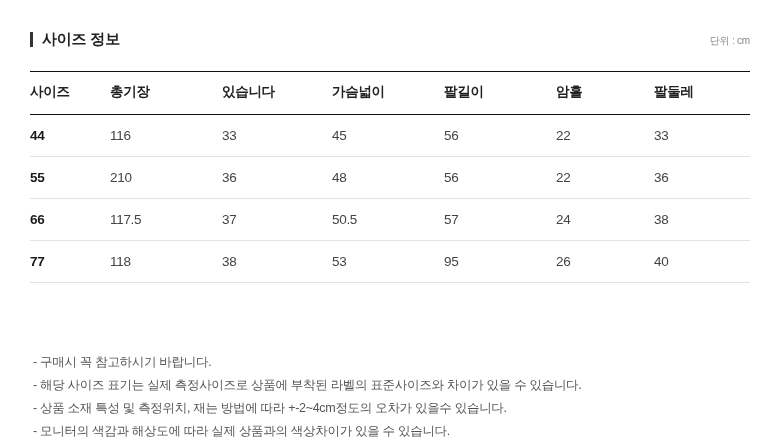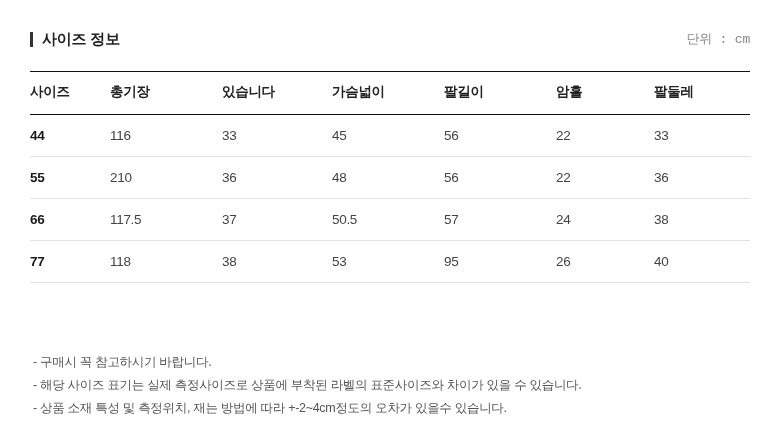--- a/index.html
+++ b/index.html
@@ -40,25 +40,24 @@
     margin-right: 9px;
     display: inline-block;
   }
   .title-text {
     font-size: 15px;
     font-weight: bold;
     color: #222222;
     letter-spacing: -0.2px;
   }
   .unit-text {
-    font-size: 13px;
+    font-size: 10px;
     color: #888888;
     letter-spacing: -0.2px;
     padding-bottom: 1px;
-    font-family: Liberation Mono, monospace;
   }
 
   
   table.size-table {
     width: 720px;
     border-collapse: collapse;
     margin-top: 22px;
     table-layout: fixed;
   }
   table.size-table th,
@@ -179,15 +178,16 @@
         <td>26</td>
         <td>40</td>
       </tr>
     </tbody>
   </table>
 
   <div class="notes">
     <div class="note-line">- 구매시 꼭 참고하시기 바랍니다.</div>
     <div class="note-line">- 해당 사이즈 표기는 실제 측정사이즈로 상품에 부착된 라벨의 표준사이즈와 차이가 있을 수 있습니다.</div>
     <div class="note-line">- 상품 소재 특성 및 측정위치, 재는 방법에 따라 +-2~4cm정도의 오차가 있을수 있습니다.</div>
+    <div class="note-line">- 모니터의 색감과 해상도에 따라 실제 상품과의 색상차이가 있을 수 있습니다.</div>
   </div>
 
 </div>
 
 </body></html>

